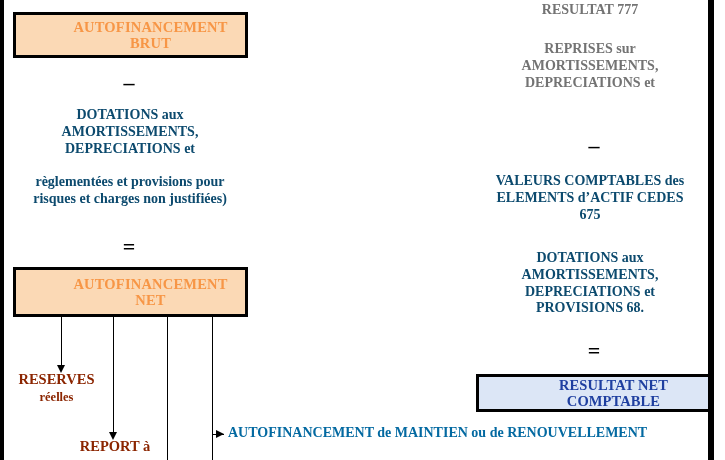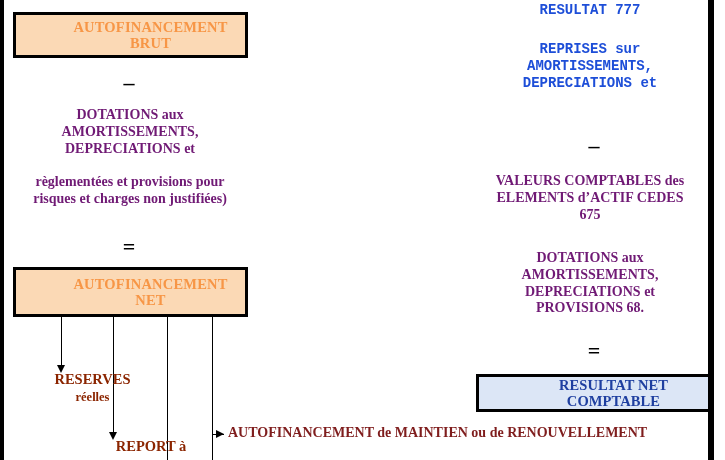--- a/index.html
+++ b/index.html
@@ -61,24 +61,24 @@
     letter-spacing: .1px;
   }
 
   
   .text-block {
     position: absolute;
     text-align: center;
     font-weight: bold;
     line-height: 1.2;
   }
-  .t-red   { color: #701a75; }
-  .t-green { color: #1d4ed8; font-family: Liberation Mono, monospace; }
-  .t-orange{ color: #7f1d1d; }
-  .t-maroon{ color: #8B2500; padding-left: 36px; }
+  .t-red   { color: #0c4a6e; }
+  .t-green { color: #737373; }
+  .t-orange{ color: #0369a1; }
+  .t-maroon{ color: #8B2500; }
 
   #text-dotations-left {
     left: 5px; top: 107px; width: 250px; font-size: 14px;
   }
   #text-resultat-777 {
     left: 465px; top: 2px; width: 250px; font-size: 14px;
   }
   #text-reprises {
     left: 465px; top: 41px; width: 250px; font-size: 14px;
   }

